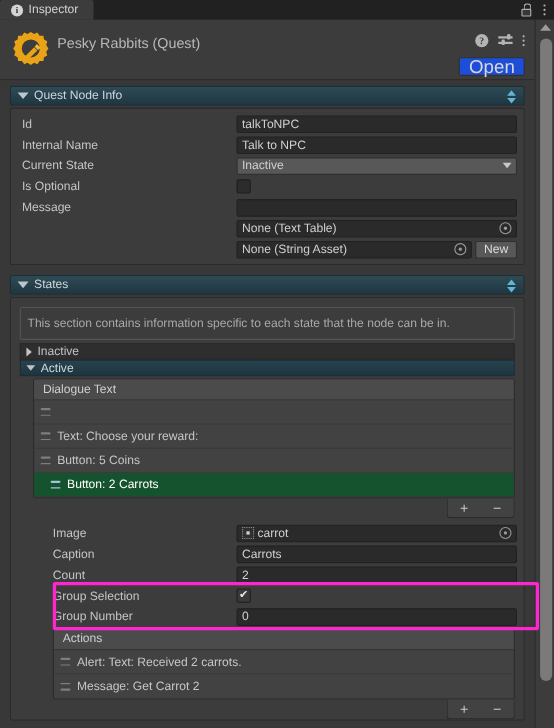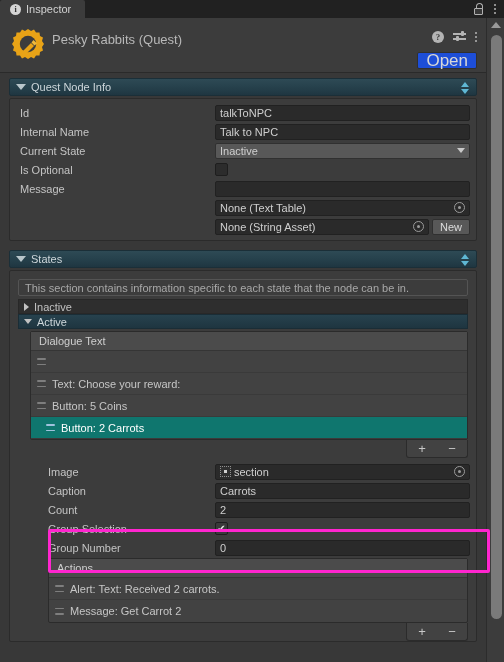--- a/index.html
+++ b/index.html
@@ -135,21 +135,21 @@
   .sprite-thumb {
     width:11px; height:11px; flex:0 0 auto; margin-right:3px;
     background:#2f2f2f; border:1px dotted #8f8f8f; position:relative;
   }
   .sprite-thumb i {
     position:absolute; left:3px; top:3px; width:3px; height:3px; background:#cfcfcf;
   }
 
   
   .helpbox {
-    margin:4px 8px 0 8px; height:17px; background:#3c3c3c;
+    margin:4px 8px 0 8px; height:30px; background:#3c3c3c;
     border:1px solid #545454; border-radius:2px;
     display:flex; align-items:center; padding-left:6px;
     color:#a8a8a8; font-size:11px;
   }
 
   
   .state-row {
     margin:3px 8px 0 8px; height:15px; display:flex; align-items:center;
     gap:5px; padding-left:5px; font-size:11px;
   }
@@ -168,21 +168,21 @@
   }
   .rlist-hdr {
     height:19px; background:#4b4b4b; border-bottom:1px solid #353535;
     display:flex; align-items:center; padding-left:8px;
     color:#cfcfcf; font-size:11px;
   }
   .rlist-item {
     height:22px; display:flex; align-items:center; gap:6px; padding-left:6px;
     color:#c6c6c6; font-size:11px; border-bottom:1px solid #3a3a3a;
   }
-  .rlist-item.sel { background:#0f766e; color:#ffffff;padding-left:15px; }
+  .rlist-item.sel { background:#14532d; color:#ffffff;padding-left:15px; }
   .drag {
     width:9px; height:7px; flex:0 0 auto;
     display:flex; flex-direction:column; justify-content:space-between;
   }
   .drag i { display:block; height:1.5px; background:#7e7e7e; border-radius:1px; }
   .rlist-item.sel .drag i { background:#9fc2dd; }
   .plusminus {
     display:flex; justify-content:flex-end; align-items:center;
   }
   .pm-box {
@@ -380,21 +380,21 @@
         </div>
       </div>
 
       <div style="padding-top:4px;">
         <div class="prow" style="padding-left:38px;">
           <span class="plabel" style="width:167px;">Image</span>
           <span class="pfield">
             <span class="sprite-thumb">
                 <i></i>
               </span>
-            <span style="flex:1">section</span>
+            <span style="flex:1">carrot</span>
             <span class="obj-pick">
                 <i></i>
               </span>
           </span>
         </div>
         <div class="prow" style="padding-left:38px;">
           <span class="plabel" style="width:167px;">Caption</span>
           <span class="pfield">Carrots</span>
         </div>
         <div class="prow" style="padding-left:38px;">

